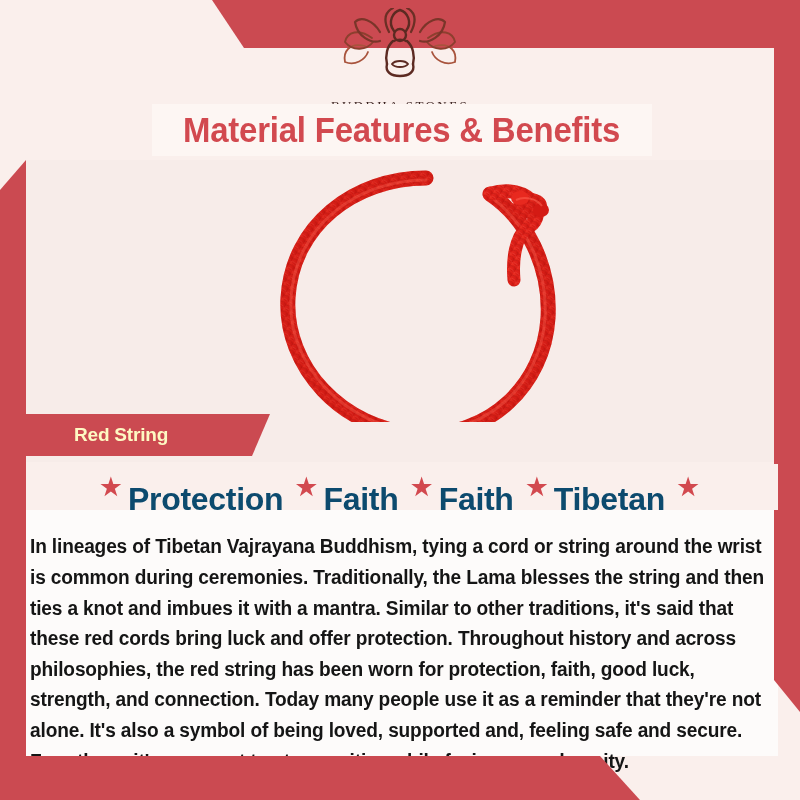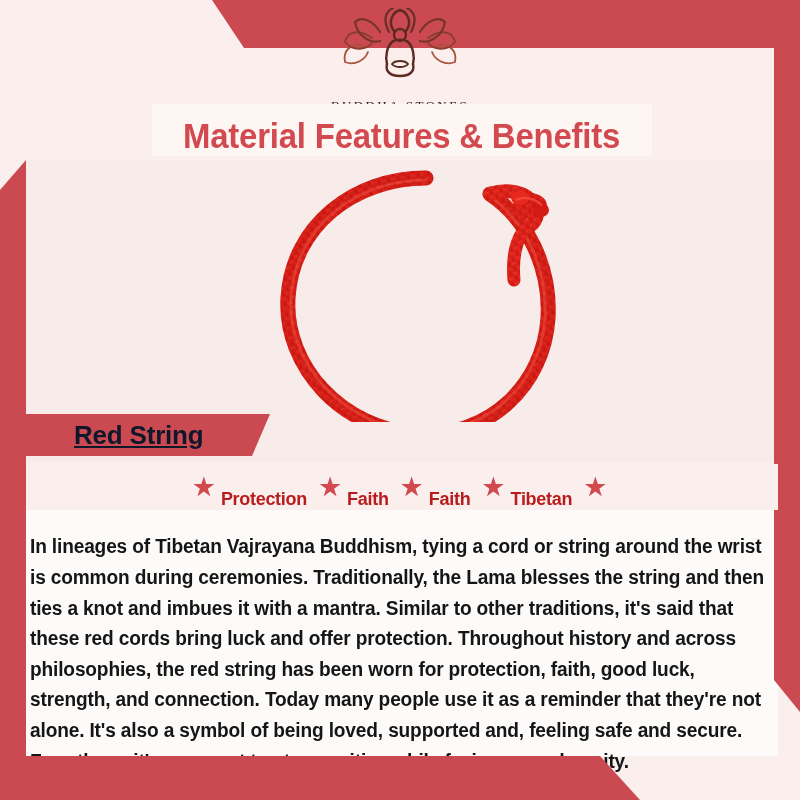--- a/index.html
+++ b/index.html
@@ -98,21 +98,21 @@
 
   
   .title-band {
     position: absolute;
     top: 104px;
     left: 152px;
     width: 500px;
     height: 52px;
     background: #fdf6f3;
     display: flex;
-    align-items: flex-end;
+    align-items: center;
     justify-content: center;
     z-index: 6;
   }
   .title-text {
     font-size: 35px;
     font-weight: 700;
     color: #d2494f;
     letter-spacing: -0.2px;
     white-space: nowrap;
     transform: scaleX(0.94);
@@ -145,25 +145,24 @@
     width: 252px;
     height: 42px;
     background: #cb4a51;
     clip-path: polygon(0 0, 252px 0, 234px 42px, 0 42px);
     display: flex;
     align-items: center;
     z-index: 6;
   }
   .label-text {
     padding-left: 56px;
-    color: #0f172a;
-    font-size: 26px;
+    color: #fef9c3;
+    font-size: 19px;
     font-weight: 700;
     letter-spacing: -0.2px;
-    text-decoration: underline;
   }
 
   .label-strip {
     position: absolute;
     top: 414px;
     left: 0;
     width: 800px;
     height: 48px;
     background: #f7ece9;
     z-index: 1;
@@ -189,22 +188,22 @@
     white-space: nowrap;
   }
   .benefit + .benefit { margin-left: 11px; }
   .benefit-star {
     color: #d2494f;
     font-size: 27px;
     line-height: 1;
     margin-right: 5px;
   }
   .benefit-label {
-    color: #b91c1c;
-    font-size: 18px;
+    color: #0c4a6e;
+    font-size: 32px;
     font-weight: 700;
     letter-spacing: -0.3px;
     margin-top: 24px;
   }
 
   
   .body-area {
     position: absolute;
     top: 510px;
     left: 26px;

